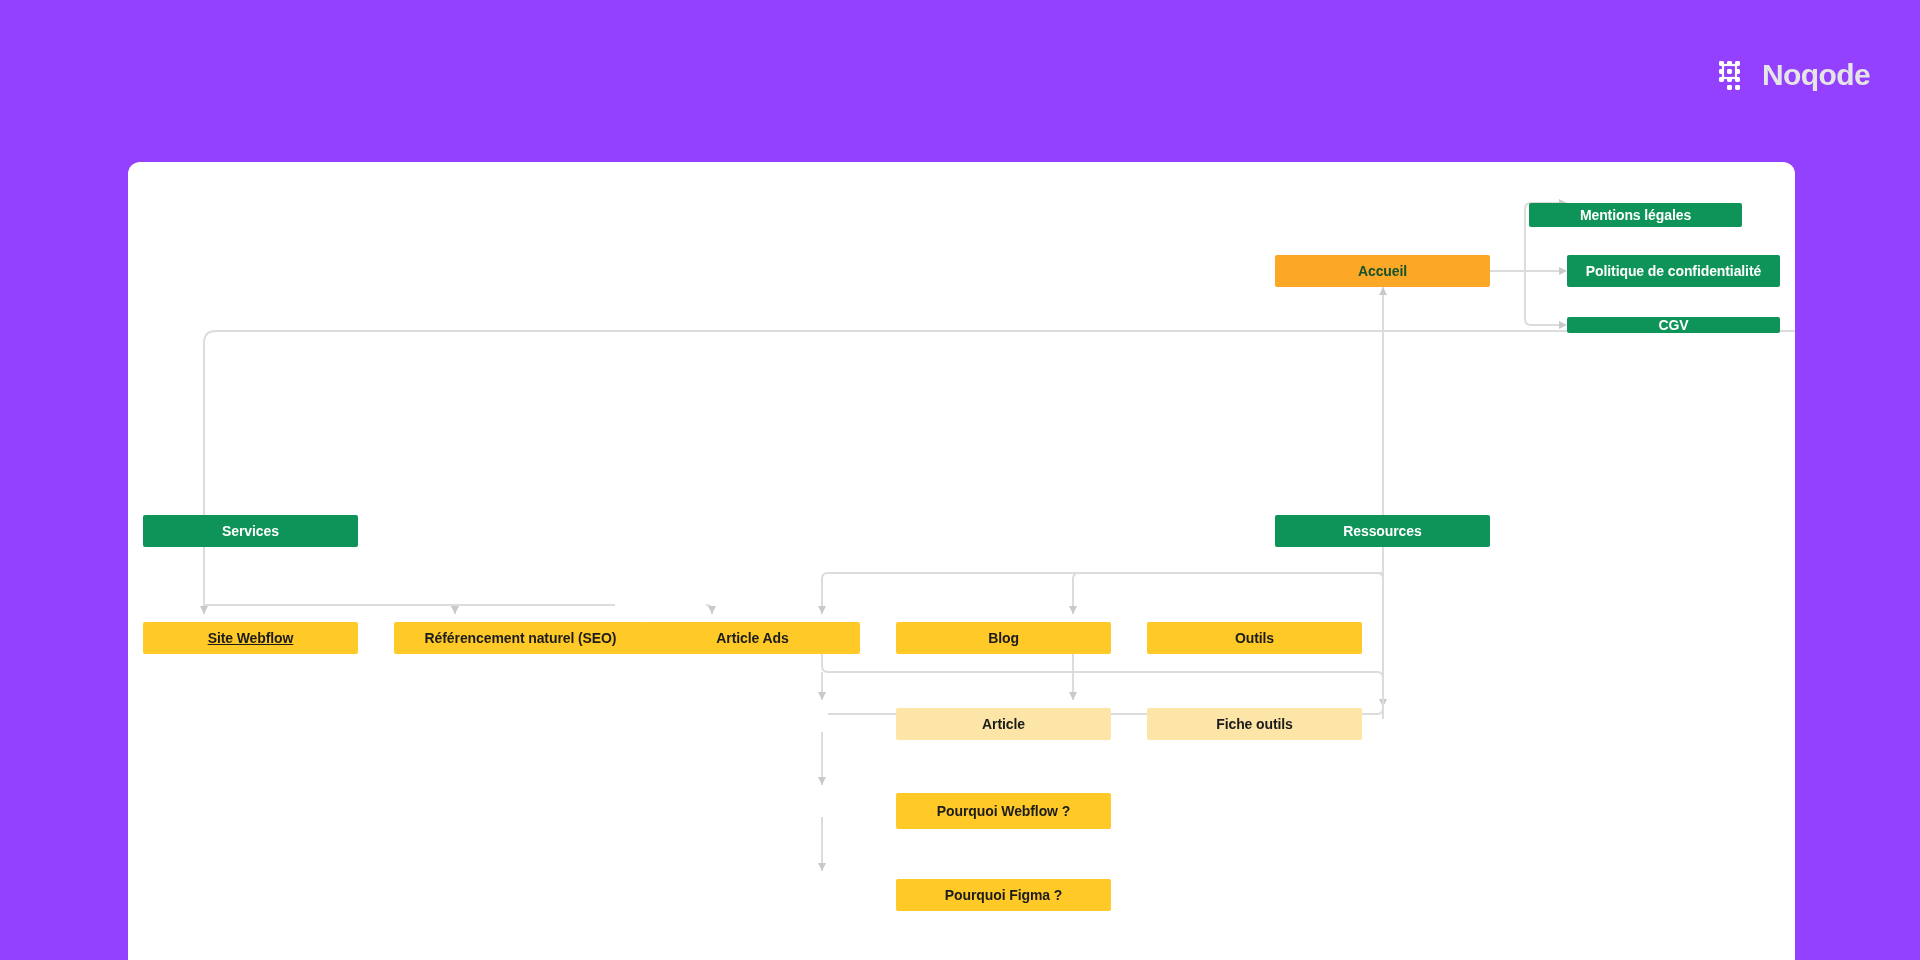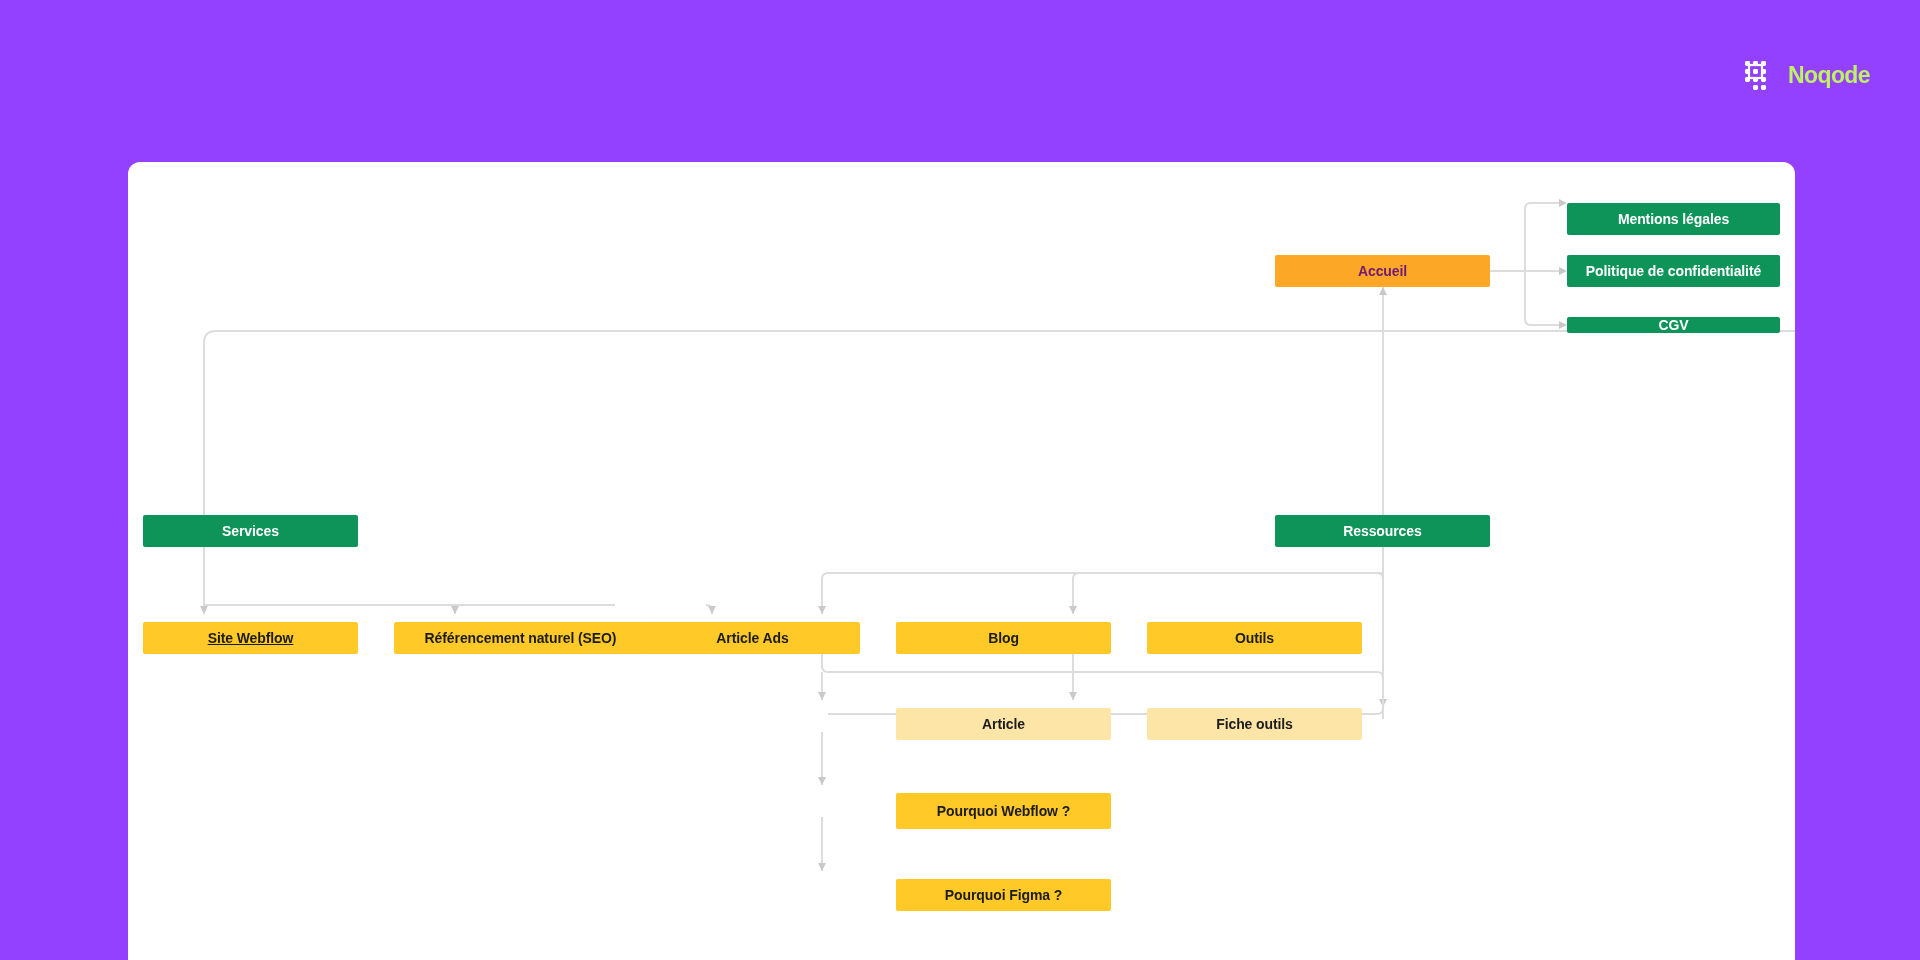--- a/index.html
+++ b/index.html
@@ -20,22 +20,22 @@
   #brand {
     position: absolute;
     top: 58px;
     right: 50px;
     display: flex;
     align-items: center;
     gap: 14px;
   }
   #brand .logo-mark { width: 34px; height: 34px; display: block; }
   #brand .logo-word {
-    color: #bef264;
-    font-size: 23px;
+    color: #e5e5e5;
+    font-size: 30px;
     font-weight: 700;
     letter-spacing: -0.6px;
     line-height: 1;
   }
 
   
   #canvas {
     position: absolute;
     left: 128px;
     top: 162px;
@@ -63,21 +63,21 @@
     align-items: center;
     justify-content: center;
     border-radius: 2px;
     font-size: 14px;
     font-weight: 700;
     letter-spacing: -0.1px;
     white-space: nowrap;
     padding: 0 10px;
   }
   .node.green  { background: #0e9459; color: #ffffff; }
-  .node.orange { background: #fca726; color: #701a75; }
+  .node.orange { background: #fca726; color: #14532d; }
   .node.amber  { background: #ffc928; color: #1c1c1c; }
   .node.pale   { background: #fce5a6; color: #1c1c1c; }
 </style>
 </head>
 <body>
 
 <div id="stage">
 
   <div id="brand">
     <span>
@@ -161,21 +161,21 @@
       <polygon class="head" points="690,615 694,623 698,615"></polygon>
 
       <line x1="694" y1="655" x2="694" y2="709"></line>
       <polygon class="head" points="690,701 694,709 698,701"></polygon>
     </svg>
 
     <div id="nodes">
         <div class="node orange" style="left: 1147px; top: 93px; width: 215px; height: 32px;">
           <span>Accueil</span>
         </div>
-        <div class="node green" style="left: 1439px; top: 41px; width: 213px; height: 32px;">
+        <div class="node green" style="left: 1401px; top: 41px; width: 213px; height: 24px;">
           <span>Mentions légales</span>
         </div>
         <div class="node green" style="left: 1439px; top: 93px; width: 213px; height: 32px;">
           <span>Politique de confidentialité</span>
         </div>
         <div class="node green" style="left: 1439px; top: 147px; width: 213px; height: 16px; margin-top: 8px;">
           <span>CGV</span>
         </div>
         <div class="node green" style="left: 15px; top: 353px; width: 215px; height: 32px;">
           <span>Services</span>

